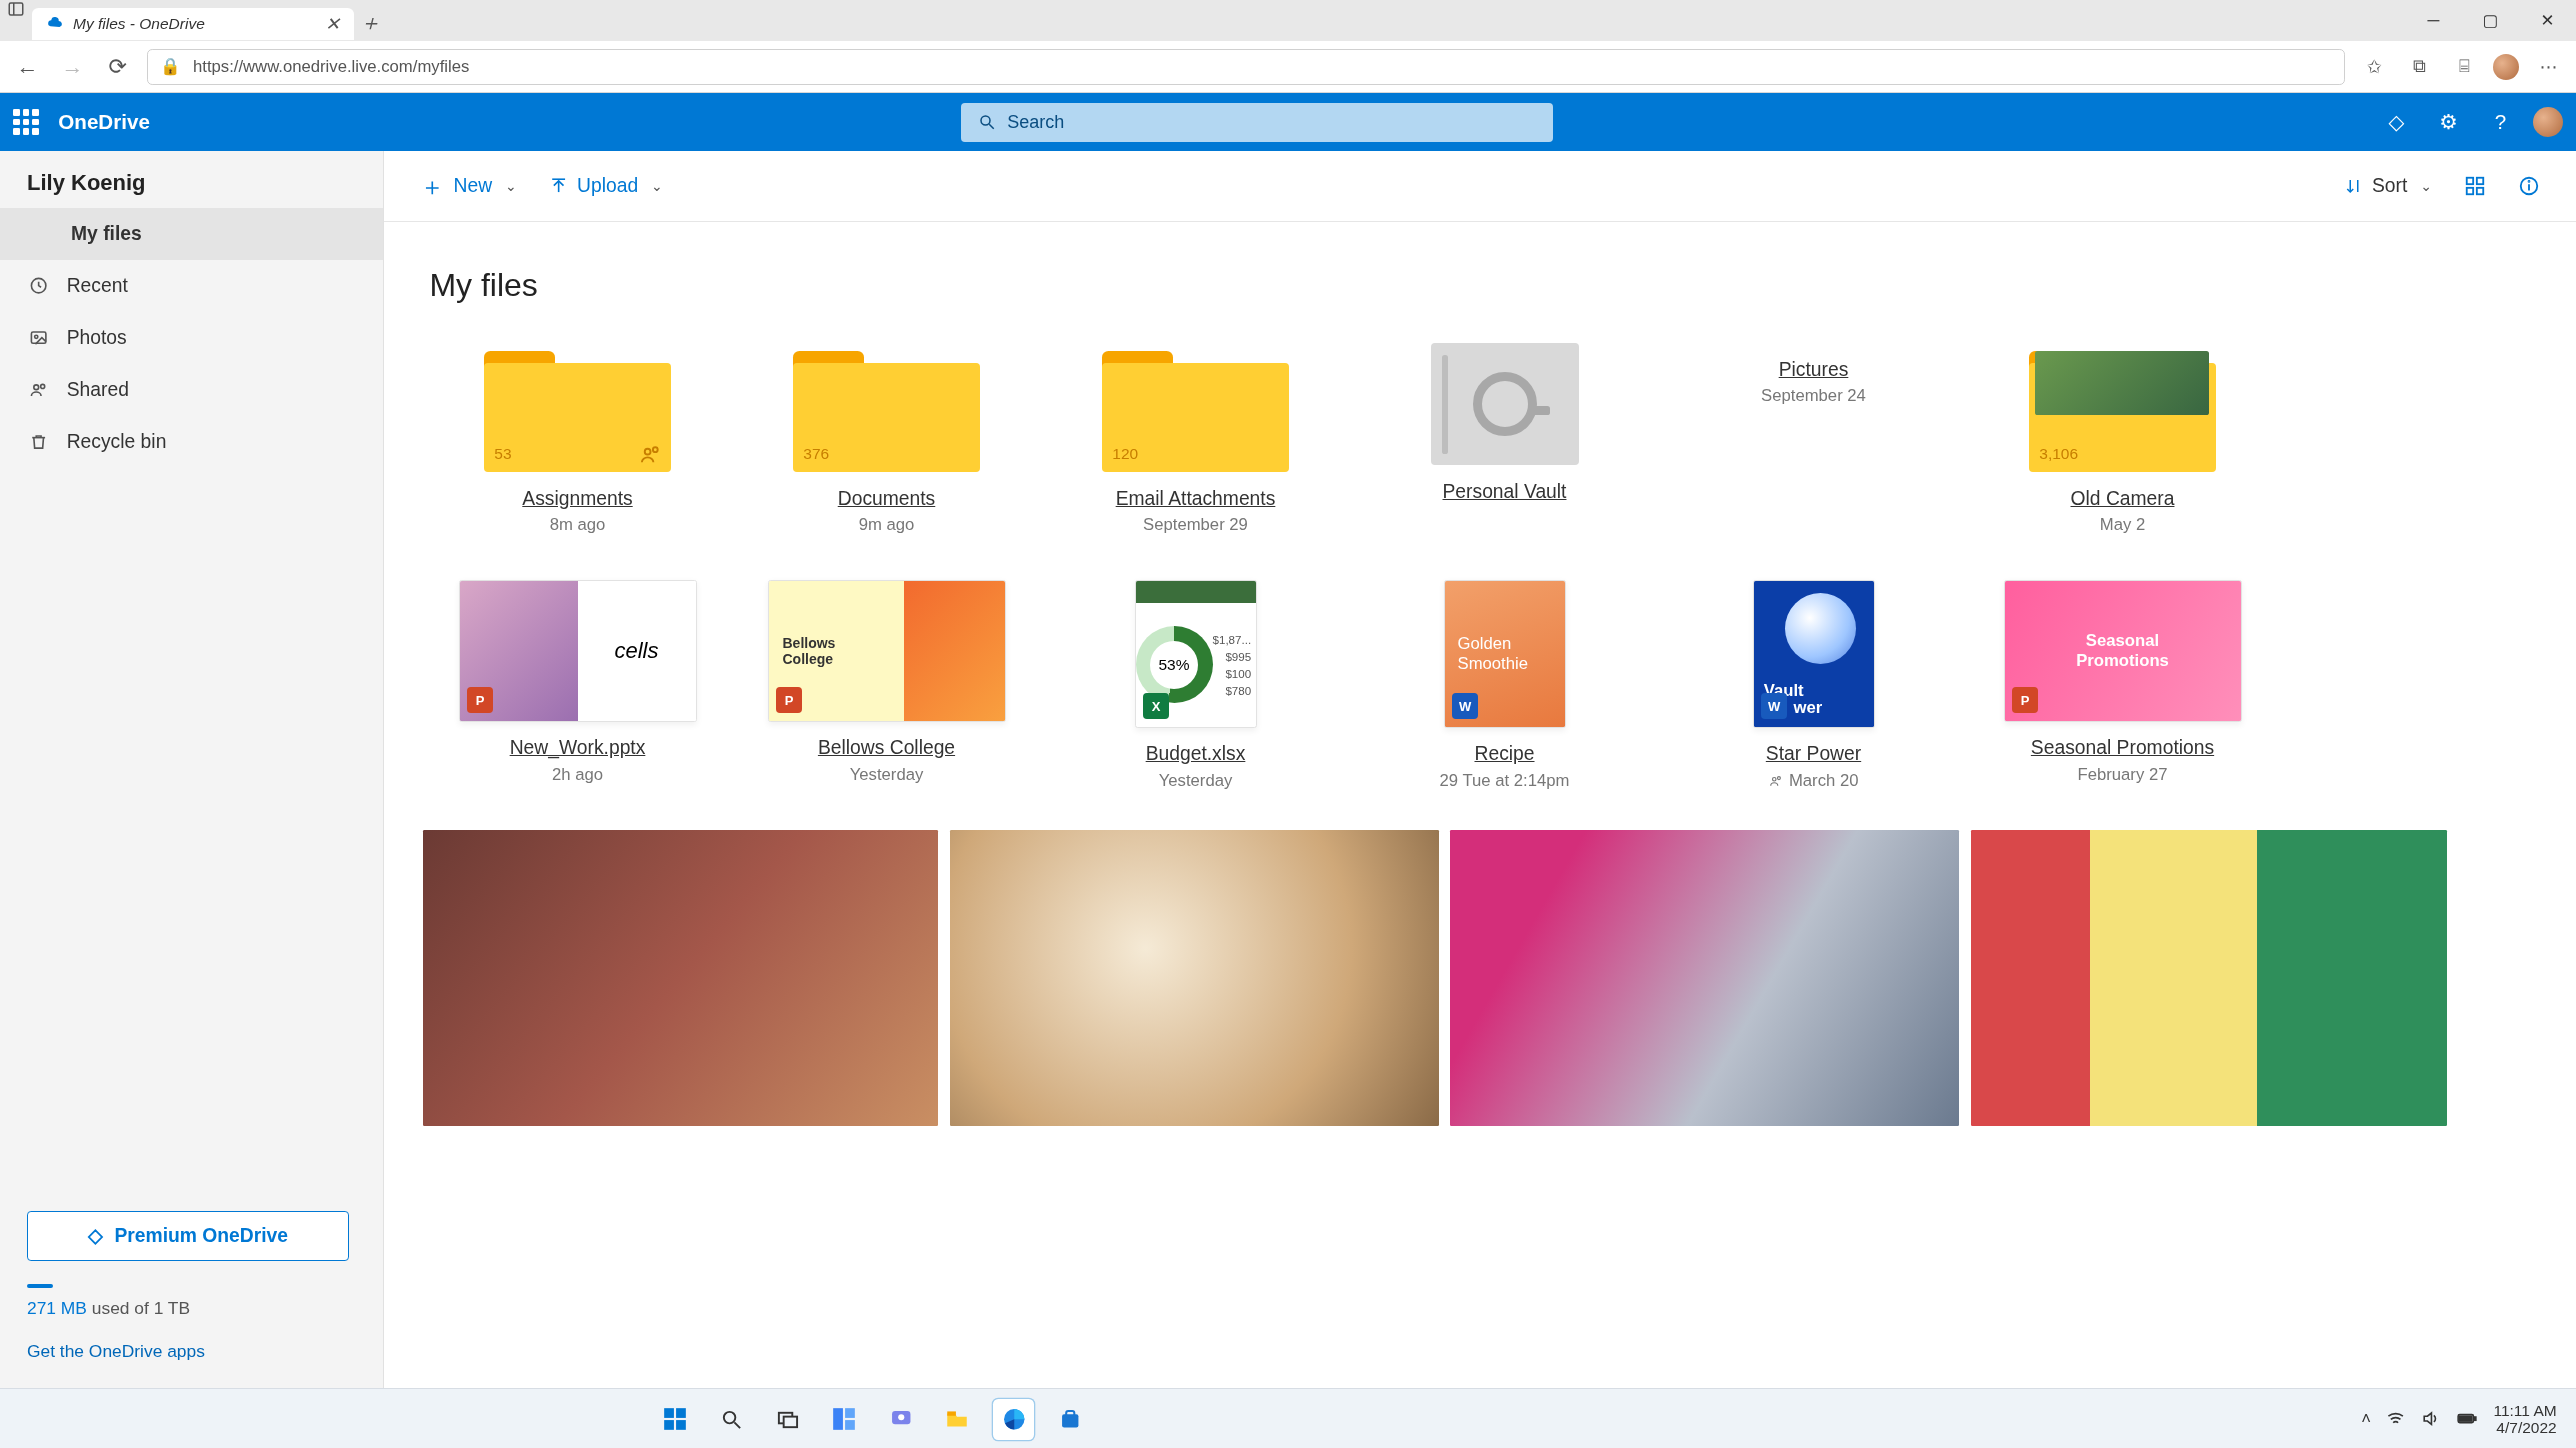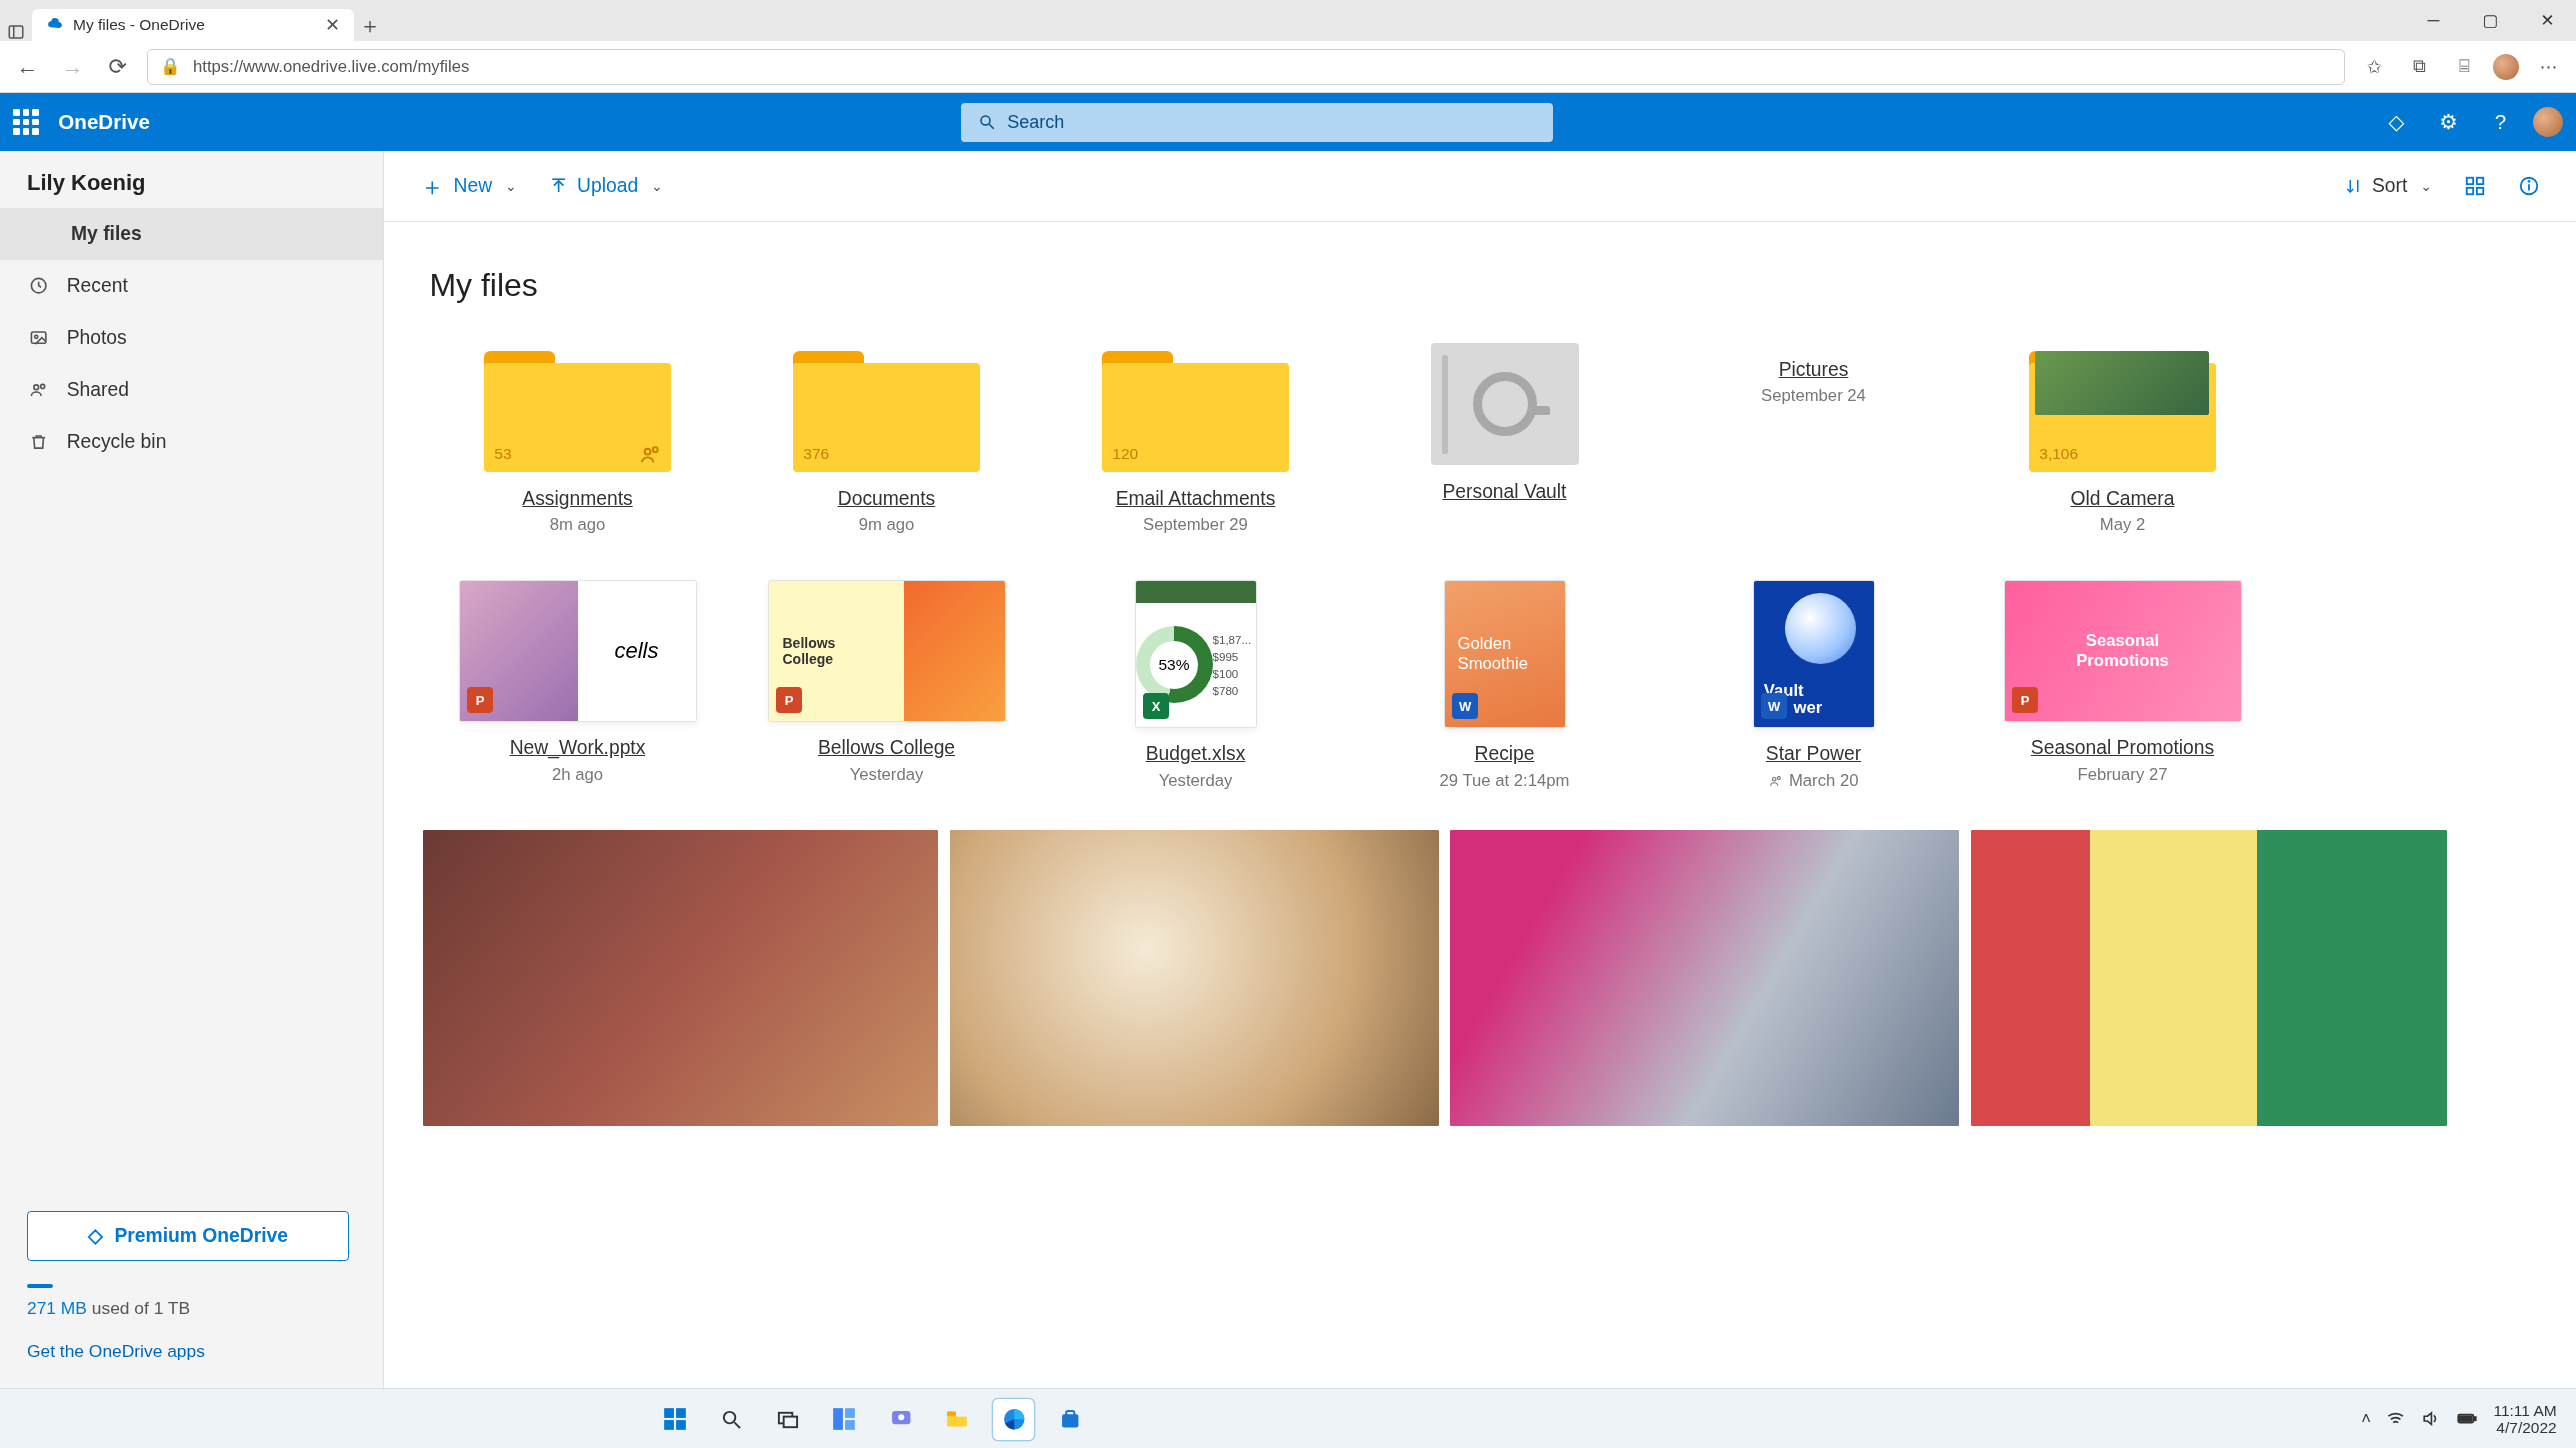--- a/index.html
+++ b/index.html
@@ -1,20 +1,20 @@
 <!DOCTYPE html>
 <html style="font-size:10.3px"><head>
 <meta charset="utf-8">
 <style>
 * { margin:0; padding:0; box-sizing:border-box; font-family:"Segoe UI", Arial, sans-serif; }
 html,body { width:2576px; height:1449px; background:#f3f3f3; overflow:hidden; }
 
 
 .titlebar { height:41px; background:#e8e8e8; display:flex; align-items:stretch; }
-.titlebar .left { display:flex; align-items:flex-end; }
+.titlebar .left { display:flex; align-items:flex-start;font-style:italic; }
 .tab-strip-btn { width:32px; display:flex; align-items:center; justify-content:center; color:#555; }
 .tab { width:322px; height:32px; margin-top:7.7px; background:#fff; border-radius:6.4px 6.4px 0 0; display:flex; align-items:center; padding:0 14px; gap:9px; font-size:15.5px; color:#333; }
 .tab .favicon { width:18px; height:18px; }
 .tab .close { margin-left:auto; font-size:18px; color:#555; }
 .newtab { width:32px; display:flex; align-items:center; justify-content:center; font-size:22px; color:#555; margin-top:7.7px;}
 .wincontrols { margin-left:auto; display:flex; }
 .wincontrols div { width:57px; display:flex; align-items:center; justify-content:center; font-size:16.7px; color:#333; }
 
 .addrbar { height:52px; background:#fff; border-bottom:0.6px solid #d8d8d8; display:flex; align-items:center; padding:0 11.6px; gap:13px; font-size:16.7px; color:#444; }
 .addrbar .navbtn { width:32px; text-align:center; font-size:22px; color:#555; }
@@ -108,21 +108,21 @@
 .th-bellows{display:flex;height:100%;}
 .th-bellows .l{flex:1.2;background:#fef9c3;display:flex;flex-direction:column;justify-content:center;padding-left:14px;font-size:14px;font-weight:700;color:#333;}
 .th-bellows .r{flex:1;background:linear-gradient(135deg,#f26a2e,#f9a03f);}
 .th-budget{display:flex;height:100%;flex-direction:column;}
 .th-budget .hdr{height:22px;background:#3b6e3b;}
 .th-budget .bd{flex:1;display:flex;}
 .th-budget .donut{flex:1.2;display:flex;align-items:center;justify-content:center;}
 .donut-ring{width:77px;height:77px;border-radius:50%;background:conic-gradient(#2e7d32 0 190deg,#c7e8c7 190deg 360deg);display:flex;align-items:center;justify-content:center;}
 .donut-ring::after{content:"";width:48px;height:48px;background:#fff;border-radius:50%;position:absolute;}
 .donut-lbl{position:relative;z-index:2;font-size:15.5px;font-weight:400;}
-.th-budget .nums{flex:1;display:flex;flex-direction:column;justify-content:center;gap:3.9px;font-size:11.6px;color:#555;padding-right:9px;}
+.th-budget .nums{flex:1;display:flex;flex-direction:column;justify-content:center;gap:3.9px;font-size:11.6px;color:#555;padding-right:9px;align-items:flex-end;}
 .th-recipe{height:100%;background:linear-gradient(160deg,#f2a06a,#e8793e);display:flex;align-items:center;padding-left:13px;color:#fff;font-family:Georgia,serif;}
 .th-star{height:100%;background:#0b3ea8;position:relative;color:#fff;display:flex;align-items:flex-end;padding:10.3px;}
 .th-star .orb{position:absolute;top:11.6px;left:31px;width:71px;height:71px;border-radius:50%;background:radial-gradient(circle at 35% 35%,#fff,#9ec6ff 60%,#4f7fe0);}
 .th-star .t{font-size:16.7px;line-height:1.05;font-weight:600;}
 .th-promo{height:100%;background:linear-gradient(120deg,#ff5f9e,#ff8fba);display:flex;align-items:center;justify-content:center;color:#fff;font-weight:700;text-align:center;font-size:16.7px;}
 
 svg{display:block;}
 </style>
 </head>
 <body>

